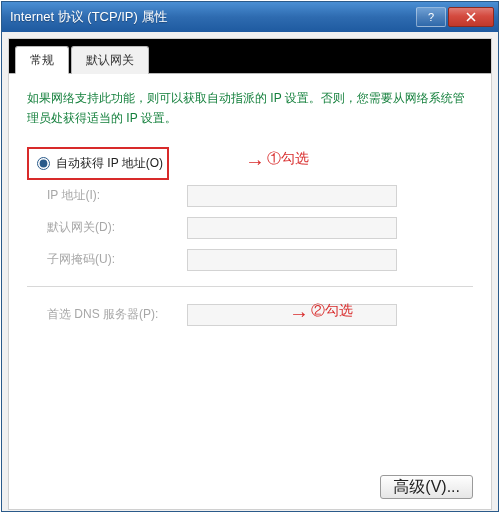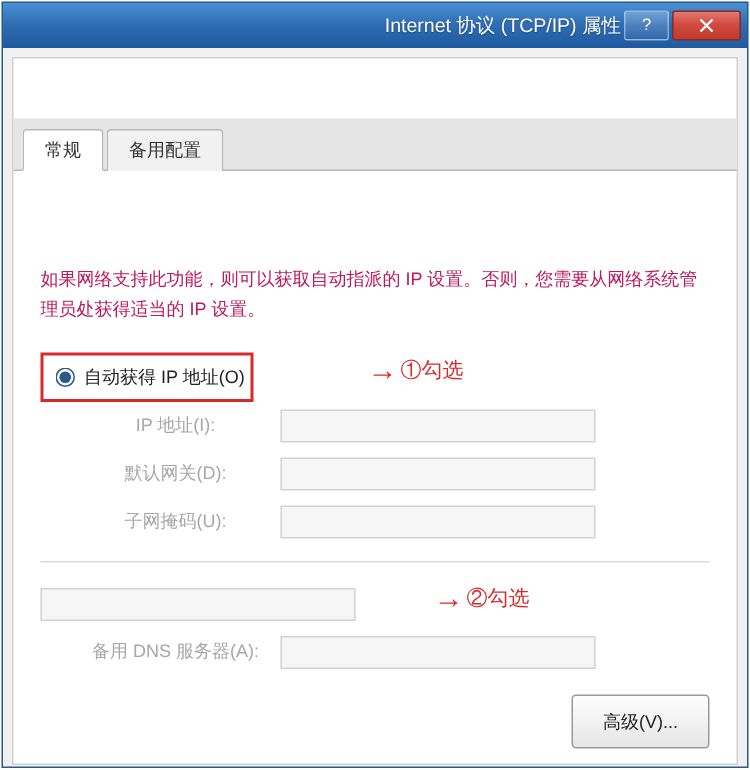--- a/index.html
+++ b/index.html
@@ -20,21 +20,20 @@
     background: #f0f0f0;
   }
   .titlebar {
     height: 30px;
     background: linear-gradient(to bottom, #4a8fd4 0%, #2e6bb0 50%, #1e5aa0 100%);
     display: flex;
     align-items: center;
     padding: 0 4px 0 8px;
     color: #fff;
     font-size: 13px;
-    text-align: right;
   }
   .titlebar .title { flex: 1; text-shadow: 0 1px 1px rgba(0,0,0,0.3); }
   .titlebar .ctrl-group { display: flex; gap: 0; }
   .titlebar .ctrl {
     width: 30px; height: 20px;
     border: 1px solid rgba(255,255,255,0.4);
     border-radius: 2px;
     margin-left: 2px;
     display: flex; align-items: center; justify-content: center;
     background: linear-gradient(to bottom, rgba(255,255,255,0.25), rgba(255,255,255,0.05));
@@ -51,43 +50,42 @@
     margin: 6px;
     height: 472px;
     border: 1px solid #d0d0d0;
     position: relative;
     padding: 0;
   }
   .tabs {
     display: flex;
     padding: 6px 6px 0 6px;
     border-bottom: 1px solid #b8b8b8;
-    background: #e5e5e5;
-    margin-top: 40px;
+    background: #000000;
   }
   .tab {
     padding: 5px 14px 4px 14px;
     border: 1px solid #b8b8b8;
     border-bottom: none;
     background: #f1f1f1;
     margin-right: 2px;
     border-radius: 3px 3px 0 0;
     position: relative;
     top: 1px;
     color: #333;
   }
   .tab.active {
     background: #fff;
     border-bottom: 1px solid #fff;
     top: 1px;
   }
   .tab-content {
     padding: 14px 18px 10px 18px;
   }
-  .desc { line-height: 1.7; color: #be185d; margin-bottom: 18px; margin-top: 48px; }
+  .desc { line-height: 1.7; color: #15803d; margin-bottom: 18px; }
   .group {
     margin-bottom: 10px;
     position: relative;
   }
   .radio-row {
     display: flex; align-items: center;
     padding: 4px 0;
   }
   .radio-row input[type=radio] {
     margin: 0 6px 0 4px;
@@ -116,45 +114,44 @@
     line-height: 1;
   }
   .field-row {
     display: flex; align-items: center;
     padding: 5px 0;
   }
   .field-row .lbl {
     width: 160px;
     padding-left: 20px;
     color: #a7a7a7;
-    text-align: center;
   }
   .field-row .ip-input {
     width: 210px; height: 22px;
     border: 1px solid #d3d3d3;
     background: #f6f6f6;
   }
   .sep {
     border: none;
     border-top: 1px solid #d8d8d8;
     margin: 10px 0 12px 0;
   }
   .btn-row {
     position: absolute;
     right: 18px;
     bottom: 10px;
   }
   .btn {
     min-width: 92px;
-    height: 36px;
+    height: 24px;
     border: 1px solid #9a9a9a;
     border-radius: 3px;
     background: linear-gradient(to bottom, #fefefe, #e6e6e6);
     padding: 0 12px;
-    font-size: 12px;
+    font-size: 16px;
     color: #222;
   }
 </style>
 </head>
 <body>
 
 <div class="window">
   <div class="titlebar">
     <span class="title">Internet 协议 (TCP/IP) 属性</span>
     <div class="ctrl-group">
@@ -163,21 +160,21 @@
         <svg width="10" height="10" viewBox="0 0 10 10">
             <path d="M1 1 L9 9 M9 1 L1 9" stroke="#fff" stroke-width="1.6"></path>
           </svg>
       </div>
     </div>
   </div>
 
   <div class="client">
     <div class="tabs">
       <div class="tab active">常规</div>
-      <div class="tab">备用配置</div>
+      <div class="tab">默认网关</div>
     </div>
 
     <div class="tab-content">
       <div class="desc">如果网络支持此功能，则可以获取自动指派的 IP 设置。否则，您需要从网络系统管理员处获得适当的 IP 设置。</div>
 
       <div class="group">
         <div class="annot" style="left:218px; top:2px;">
           <span class="arrow">→</span>
           <span>①勾选</span>
         </div>
@@ -202,24 +199,21 @@
       </div>
 
       <hr class="sep">
 
       <div class="group">
         <div class="annot" style="left:262px; top:2px;">
           <span class="arrow">→</span>
           <span>②勾选</span>
         </div>
         <div class="field-row">
-          <div class="ip-input"></div>
-        </div>
-        <div class="field-row">
-          <span class="lbl">备用 DNS 服务器(A):</span>
+          <span class="lbl">首选 DNS 服务器(P):</span>
           <div class="ip-input"></div>
         </div>
       </div>
     </div>
 
     <div class="btn-row">
       <button class="btn">高级(V)...</button>
     </div>
   </div>
 </div>

